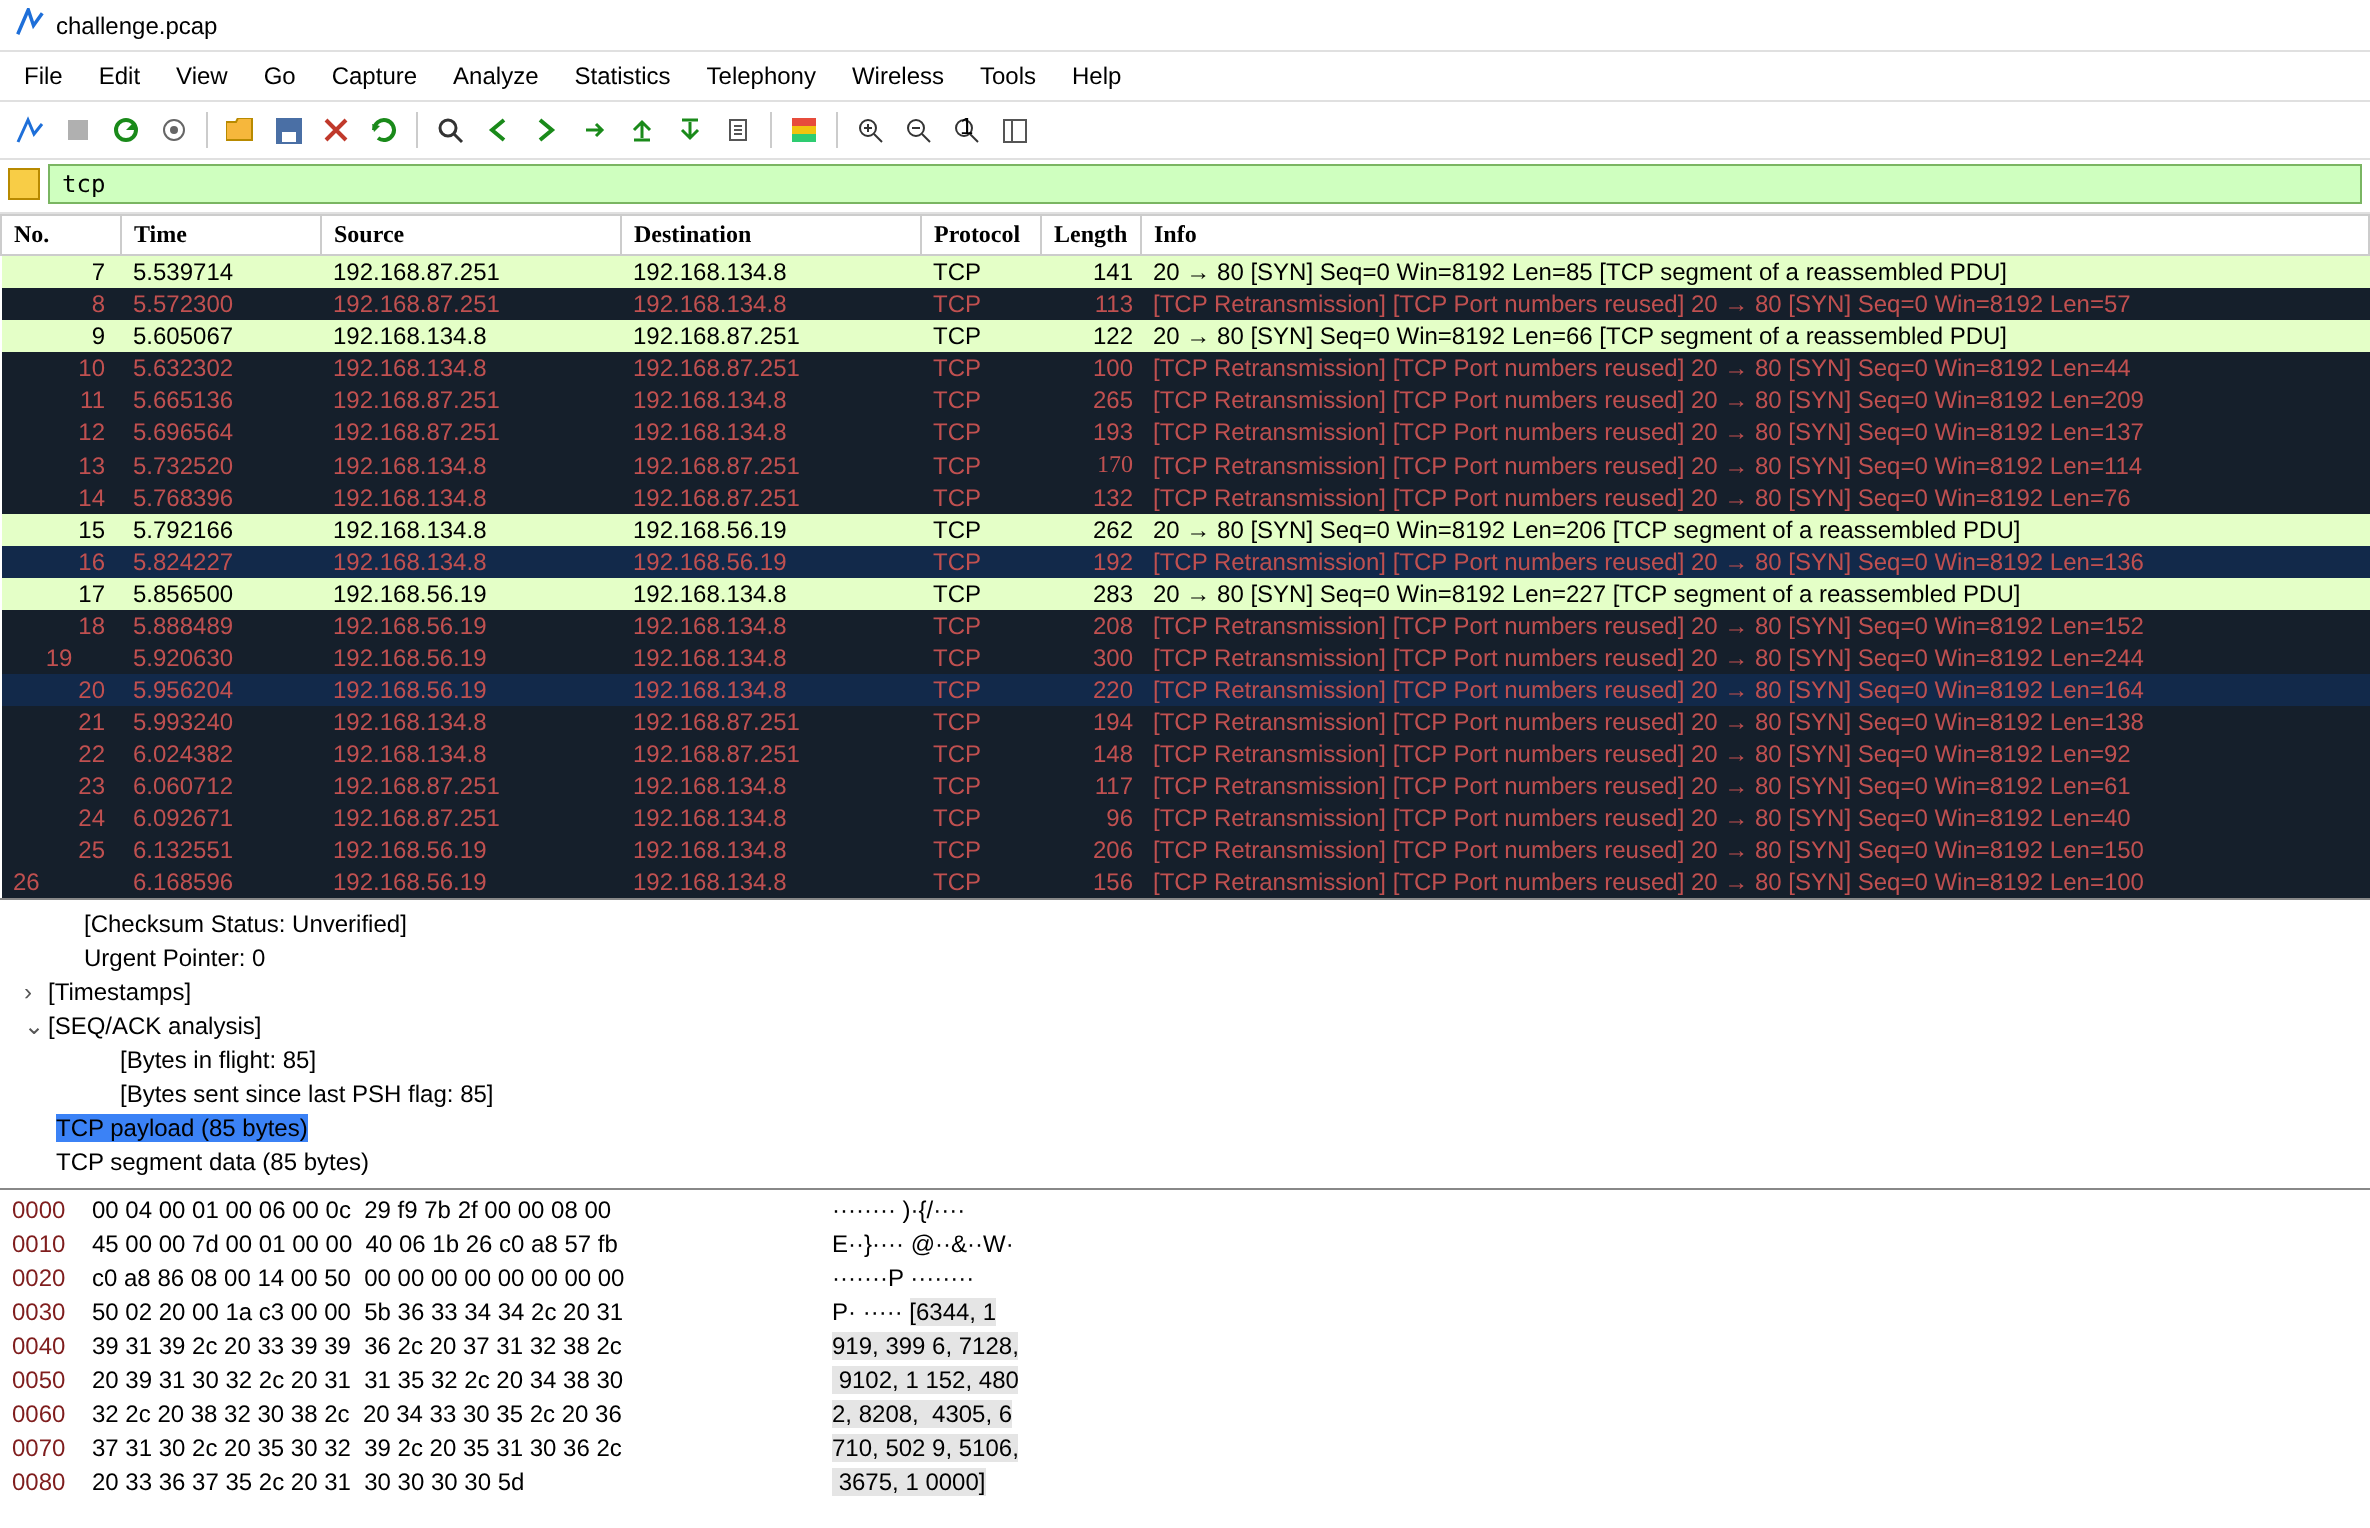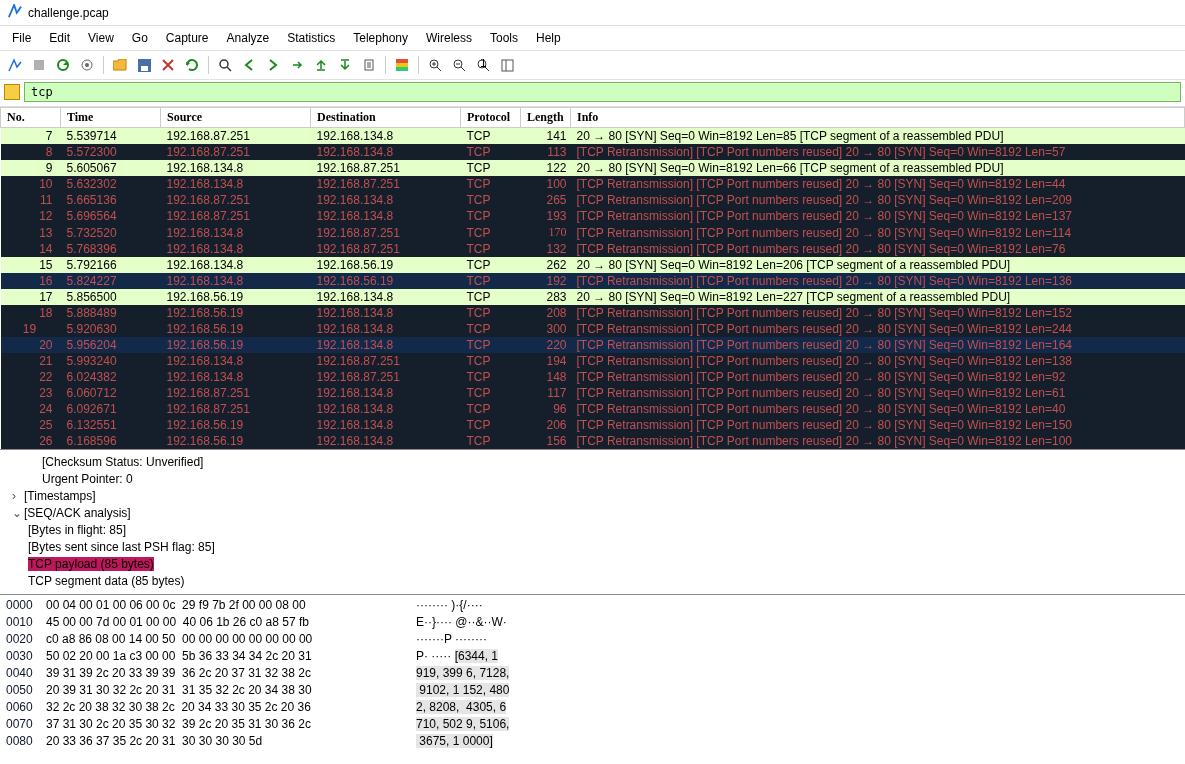--- a/index.html
+++ b/index.html
@@ -24,26 +24,26 @@
 .col-no   { width:60px; }
 .col-time { width:100px; }
 .col-src  { width:150px; }
 .col-dst  { width:150px; }
 .col-proto{ width:60px; }
 .col-len  { width:50px; text-align:right; padding-right:4px;}
 .col-info { width:auto; }
 .details { padding:4px 0; font-family:Consolas,"Courier New",monospace; font-size:12px; line-height:17px; border-bottom:1px solid #888; }
 .details .row { padding:0 0 0 28px; white-space:pre; }
 .details .row.ind1 { padding-left:42px; }
-.details .row.ind2 { padding-left:28px; }
+.details .row.ind2 { padding-left:60px; }
 .details .chev { display:inline-block; width:12px; margin-left:-16px; color:#555; }
-.hlyel { background:#be185d; }
+.hlyel { background:#3b82f6; }
 .hexpane { padding:2px 0; font-family:Consolas,"Courier New",monospace; font-size:12px; line-height:17px; }
 .hexpane .hline { display:flex; padding-left:6px; }
-.hexpane .off { width:40px; color:#0f172a; }
+.hexpane .off { width:40px; color:#7f1d1d; }
 .hexpane .bytes { width:370px; white-space:pre; }
 .hexpane .ascii { white-space:pre; }
 .hexpane .ascii .hlyel { background:#e5e5e5; }
 </style>
 </head>
 <body>
 
 <div class="titlebar">
   <span>
     <svg viewBox="0 0 16 16">
@@ -376,21 +376,21 @@
         <tr class="r-bad">
           <td class="col-no" style="text-align: right; padding-right: 8px;">25</td>
           <td class="col-time">6.132551</td>
           <td class="col-src">192.168.56.19</td>
           <td class="col-dst">192.168.134.8</td>
           <td class="col-proto">TCP</td>
           <td class="col-len" style="text-align: right; padding-right: 4px;">206</td>
           <td class="col-info">[TCP Retransmission] [TCP Port numbers reused] 20 → 80 [SYN] Seq=0 Win=8192 Len=150</td>
         </tr>
         <tr class="r-bad">
-          <td class="col-no" style="text-align: right; padding-right: 8px;">26</td>
+          <td class="col-no" style="text-align: left; padding-right: 8px;">26</td>
           <td class="col-time">6.168596</td>
           <td class="col-src">192.168.56.19</td>
           <td class="col-dst">192.168.134.8</td>
           <td class="col-proto">TCP</td>
           <td class="col-len" style="text-align: right; padding-right: 4px;">156</td>
           <td class="col-info">[TCP Retransmission] [TCP Port numbers reused] 20 → 80 [SYN] Seq=0 Win=8192 Len=100</td>
         </tr>
       </tbody>
   </table>
 </div>

